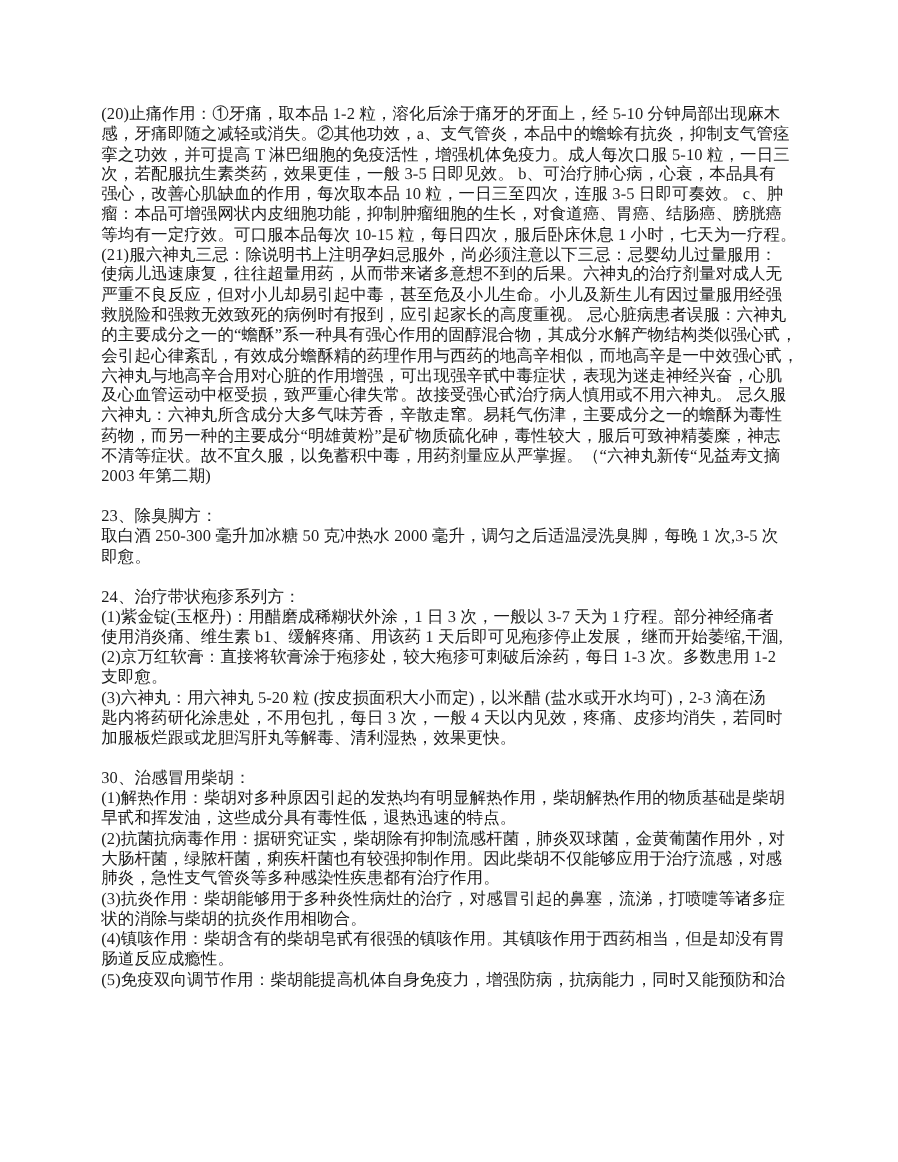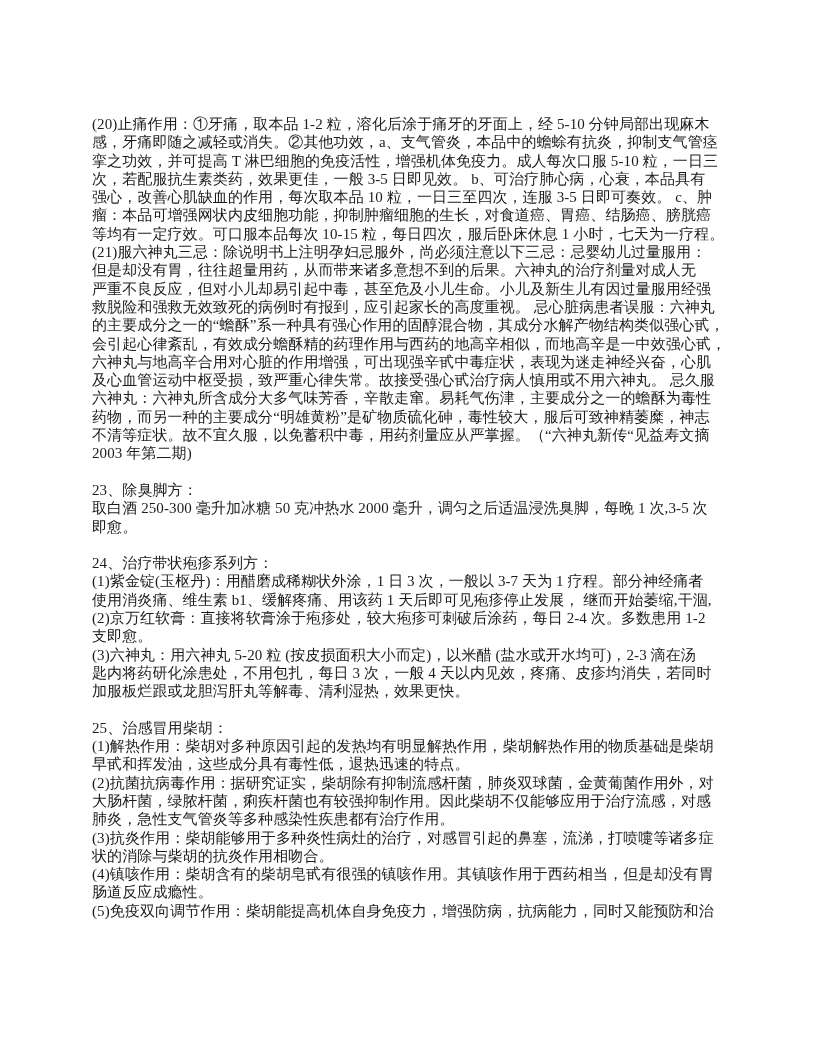--- a/index.html
+++ b/index.html
@@ -10,21 +10,20 @@
   body {
     width: 816px;
     height: 1056px;
     position: relative;
     overflow: hidden;
   }
   .sheet {
     position: absolute;
     inset: 0;
     background: #ffffff;
-    margin-top: 20px;
   }
   .text-body {
     position: absolute;
     left: 92px;
     top: 95px;
     width: 640px;
     font-family: "Liberation Serif", "DejaVu Serif", serif;
     font-size: 15px;
     line-height: 18.3px;
     color: #1b1b1b;
@@ -44,49 +43,49 @@
   <div class="text-body" id="text-body">
       <div class="doc-section">
         <div class="line">(20)止痛作用：①牙痛，取本品 1-2 粒，溶化后涂于痛牙的牙面上，经 5-10 分钟局部出现麻木</div>
         <div class="line">感，牙痛即随之减轻或消失。②其他功效，a、支气管炎，本品中的蟾蜍有抗炎，抑制支气管痉</div>
         <div class="line">挛之功效，并可提高 T 淋巴细胞的免疫活性，增强机体免疫力。成人每次口服 5-10 粒，一日三</div>
         <div class="line">次，若配服抗生素类药，效果更佳，一般 3-5 日即见效。 b、可治疗肺心病，心衰，本品具有</div>
         <div class="line">强心，改善心肌缺血的作用，每次取本品 10 粒，一日三至四次，连服 3-5 日即可奏效。 c、肿</div>
         <div class="line">瘤：本品可增强网状内皮细胞功能，抑制肿瘤细胞的生长，对食道癌、胃癌、结肠癌、膀胱癌</div>
         <div class="line">等均有一定疗效。可口服本品每次 10-15 粒，每日四次，服后卧床休息 1 小时，七天为一疗程。</div>
         <div class="line">(21)服六神丸三忌：除说明书上注明孕妇忌服外，尚必须注意以下三忌：忌婴幼儿过量服用：</div>
-        <div class="line">但是却没有胃，往往超量用药，从而带来诸多意想不到的后果。六神丸的治疗剂量对成人无</div>
+        <div class="line">使病儿迅速康复，往往超量用药，从而带来诸多意想不到的后果。六神丸的治疗剂量对成人无</div>
         <div class="line">严重不良反应，但对小儿却易引起中毒，甚至危及小儿生命。小儿及新生儿有因过量服用经强</div>
         <div class="line">救脱险和强救无效致死的病例时有报到，应引起家长的高度重视。 忌心脏病患者误服：六神丸</div>
         <div class="line">的主要成分之一的“蟾酥”系一种具有强心作用的固醇混合物，其成分水解产物结构类似强心甙，</div>
         <div class="line">会引起心律紊乱，有效成分蟾酥精的药理作用与西药的地高辛相似，而地高辛是一中效强心甙，</div>
         <div class="line">六神丸与地高辛合用对心脏的作用增强，可出现强辛甙中毒症状，表现为迷走神经兴奋，心肌</div>
         <div class="line">及心血管运动中枢受损，致严重心律失常。故接受强心甙治疗病人慎用或不用六神丸。 忌久服</div>
         <div class="line">六神丸：六神丸所含成分大多气味芳香，辛散走窜。易耗气伤津，主要成分之一的蟾酥为毒性</div>
         <div class="line">药物，而另一种的主要成分“明雄黄粉”是矿物质硫化砷，毒性较大，服后可致神精萎糜，神志</div>
         <div class="line">不清等症状。故不宜久服，以免蓄积中毒，用药剂量应从严掌握。（“六神丸新传“见益寿文摘</div>
         <div class="line">2003 年第二期)</div>
       </div>
       <div class="doc-section">
         <div class="line">23、除臭脚方：</div>
         <div class="line">取白酒 250-300 毫升加冰糖 50 克冲热水 2000 毫升，调匀之后适温浸洗臭脚，每晚 1 次,3-5 次</div>
         <div class="line">即愈。</div>
       </div>
       <div class="doc-section">
         <div class="line">24、治疗带状疱疹系列方：</div>
         <div class="line">(1)紫金锭(玉枢丹)：用醋磨成稀糊状外涂，1 日 3 次，一般以 3-7 天为 1 疗程。部分神经痛者</div>
         <div class="line">使用消炎痛、维生素 b1、缓解疼痛、用该药 1 天后即可见疱疹停止发展， 继而开始萎缩,干涸,</div>
-        <div class="line">(2)京万红软膏：直接将软膏涂于疱疹处，较大疱疹可刺破后涂药，每日 2-4 次。多数患用 1-2</div>
+        <div class="line">(2)京万红软膏：直接将软膏涂于疱疹处，较大疱疹可刺破后涂药，每日 1-3 次。多数患用 1-2</div>
         <div class="line">支即愈。</div>
         <div class="line">(3)六神丸：用六神丸 5-20 粒 (按皮损面积大小而定)，以米醋 (盐水或开水均可)，2-3 滴在汤</div>
         <div class="line">匙内将药研化涂患处，不用包扎，每日 3 次，一般 4 天以内见效，疼痛、皮疹均消失，若同时</div>
         <div class="line">加服板烂跟或龙胆泻肝丸等解毒、清利湿热，效果更快。</div>
       </div>
       <div class="doc-section">
-        <div class="line">25、治感冒用柴胡：</div>
+        <div class="line">30、治感冒用柴胡：</div>
         <div class="line">(1)解热作用：柴胡对多种原因引起的发热均有明显解热作用，柴胡解热作用的物质基础是柴胡</div>
         <div class="line">早甙和挥发油，这些成分具有毒性低，退热迅速的特点。</div>
         <div class="line">(2)抗菌抗病毒作用：据研究证实，柴胡除有抑制流感杆菌，肺炎双球菌，金黄葡菌作用外，对</div>
         <div class="line">大肠杆菌，绿脓杆菌，痢疾杆菌也有较强抑制作用。因此柴胡不仅能够应用于治疗流感，对感</div>
         <div class="line">肺炎，急性支气管炎等多种感染性疾患都有治疗作用。</div>
         <div class="line">(3)抗炎作用：柴胡能够用于多种炎性病灶的治疗，对感冒引起的鼻塞，流涕，打喷嚏等诸多症</div>
         <div class="line">状的消除与柴胡的抗炎作用相吻合。</div>
         <div class="line">(4)镇咳作用：柴胡含有的柴胡皂甙有很强的镇咳作用。其镇咳作用于西药相当，但是却没有胃</div>
         <div class="line">肠道反应成瘾性。</div>
         <div class="line">(5)免疫双向调节作用：柴胡能提高机体自身免疫力，增强防病，抗病能力，同时又能预防和治</div>

